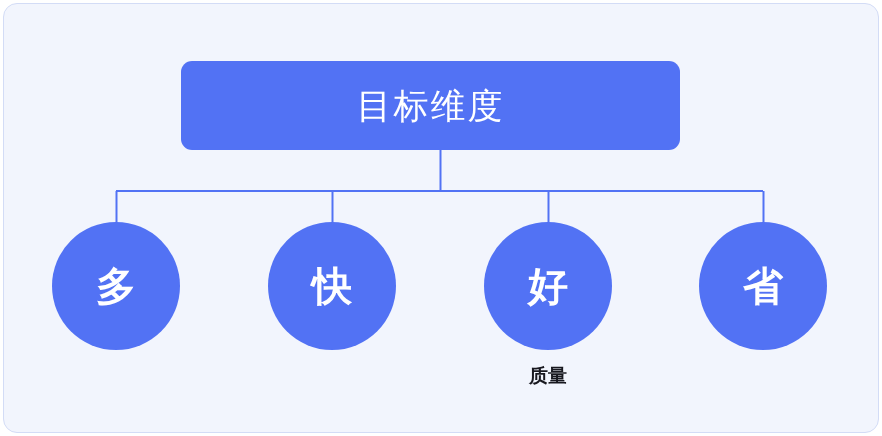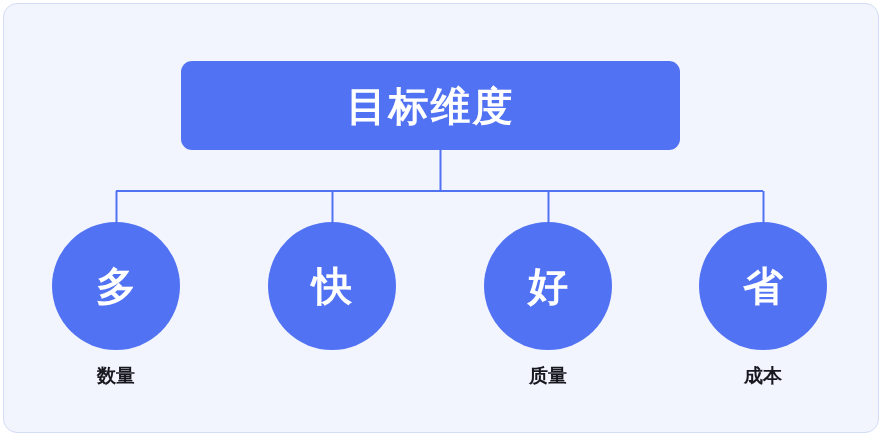--- a/index.html
+++ b/index.html
@@ -43,22 +43,22 @@
     height: 89px;
     box-sizing: border-box;
     background: #5272f4;
     border-radius: 11px;
     display: flex;
     align-items: center;
     justify-content: center;
   }
   .root-node-label {
     color: #ffffff;
-    font-size: 40px;
-    font-weight: bold;
+    font-size: 35px;
+    font-weight: normal;
     letter-spacing: 2px;
     line-height: 1;
     white-space: nowrap;
   }
 
   
   .connectors {
     position: absolute;
     left: 0;
     top: 0;
@@ -130,36 +130,34 @@
       <line x1="332.5" y1="191" x2="332.5" y2="225"></line>
       <line x1="548.5" y1="191" x2="548.5" y2="225"></line>
       <line x1="763.5" y1="191" x2="763.5" y2="225"></line>
     </g>
   </svg>
 
   <div class="leaf-node n0">
     <div class="leaf-circle">
       <span class="leaf-glyph">多</span>
     </div>
-    <div class="leaf-caption">数量</div>
   </div>
 
   <div class="leaf-node n1">
     <div class="leaf-circle">
       <span class="leaf-glyph">快</span>
     </div>
   </div>
 
   <div class="leaf-node n2">
     <div class="leaf-circle">
       <span class="leaf-glyph">好</span>
     </div>
     <div class="leaf-caption">质量</div>
   </div>
 
   <div class="leaf-node n3">
     <div class="leaf-circle">
       <span class="leaf-glyph">省</span>
     </div>
-    <div class="leaf-caption">成本</div>
   </div>
 
 </div>
 
 </body></html>

